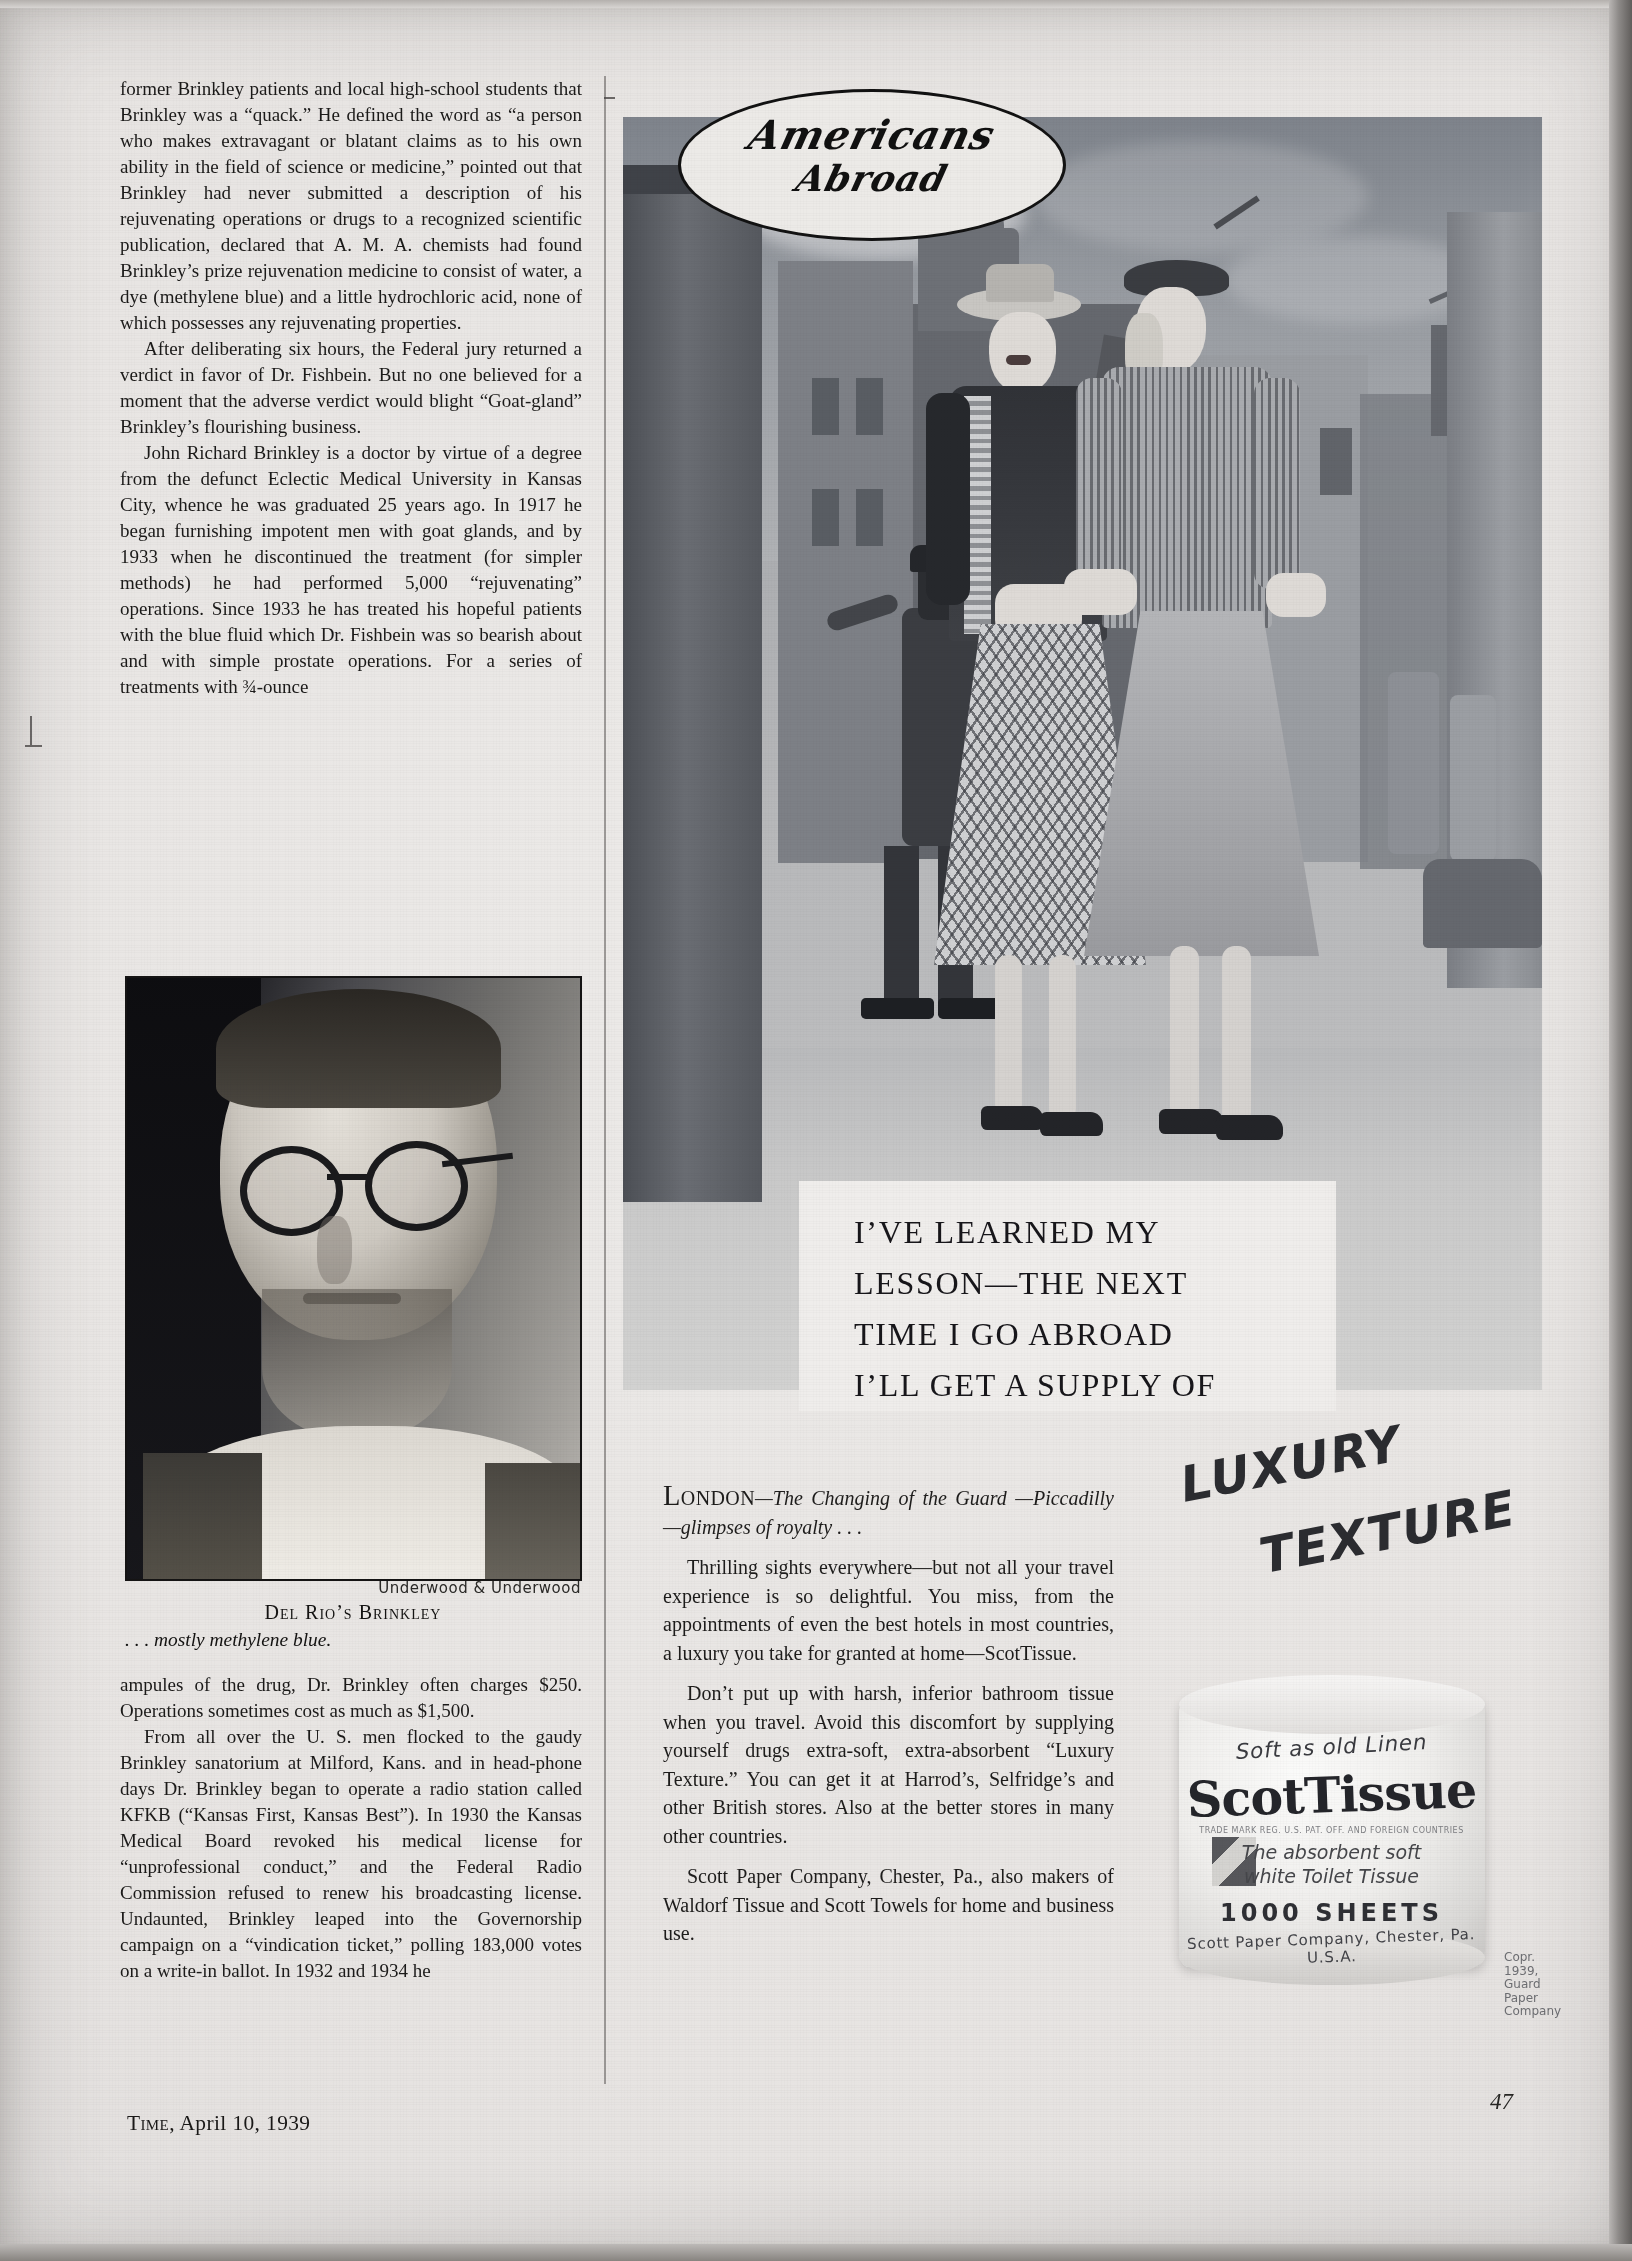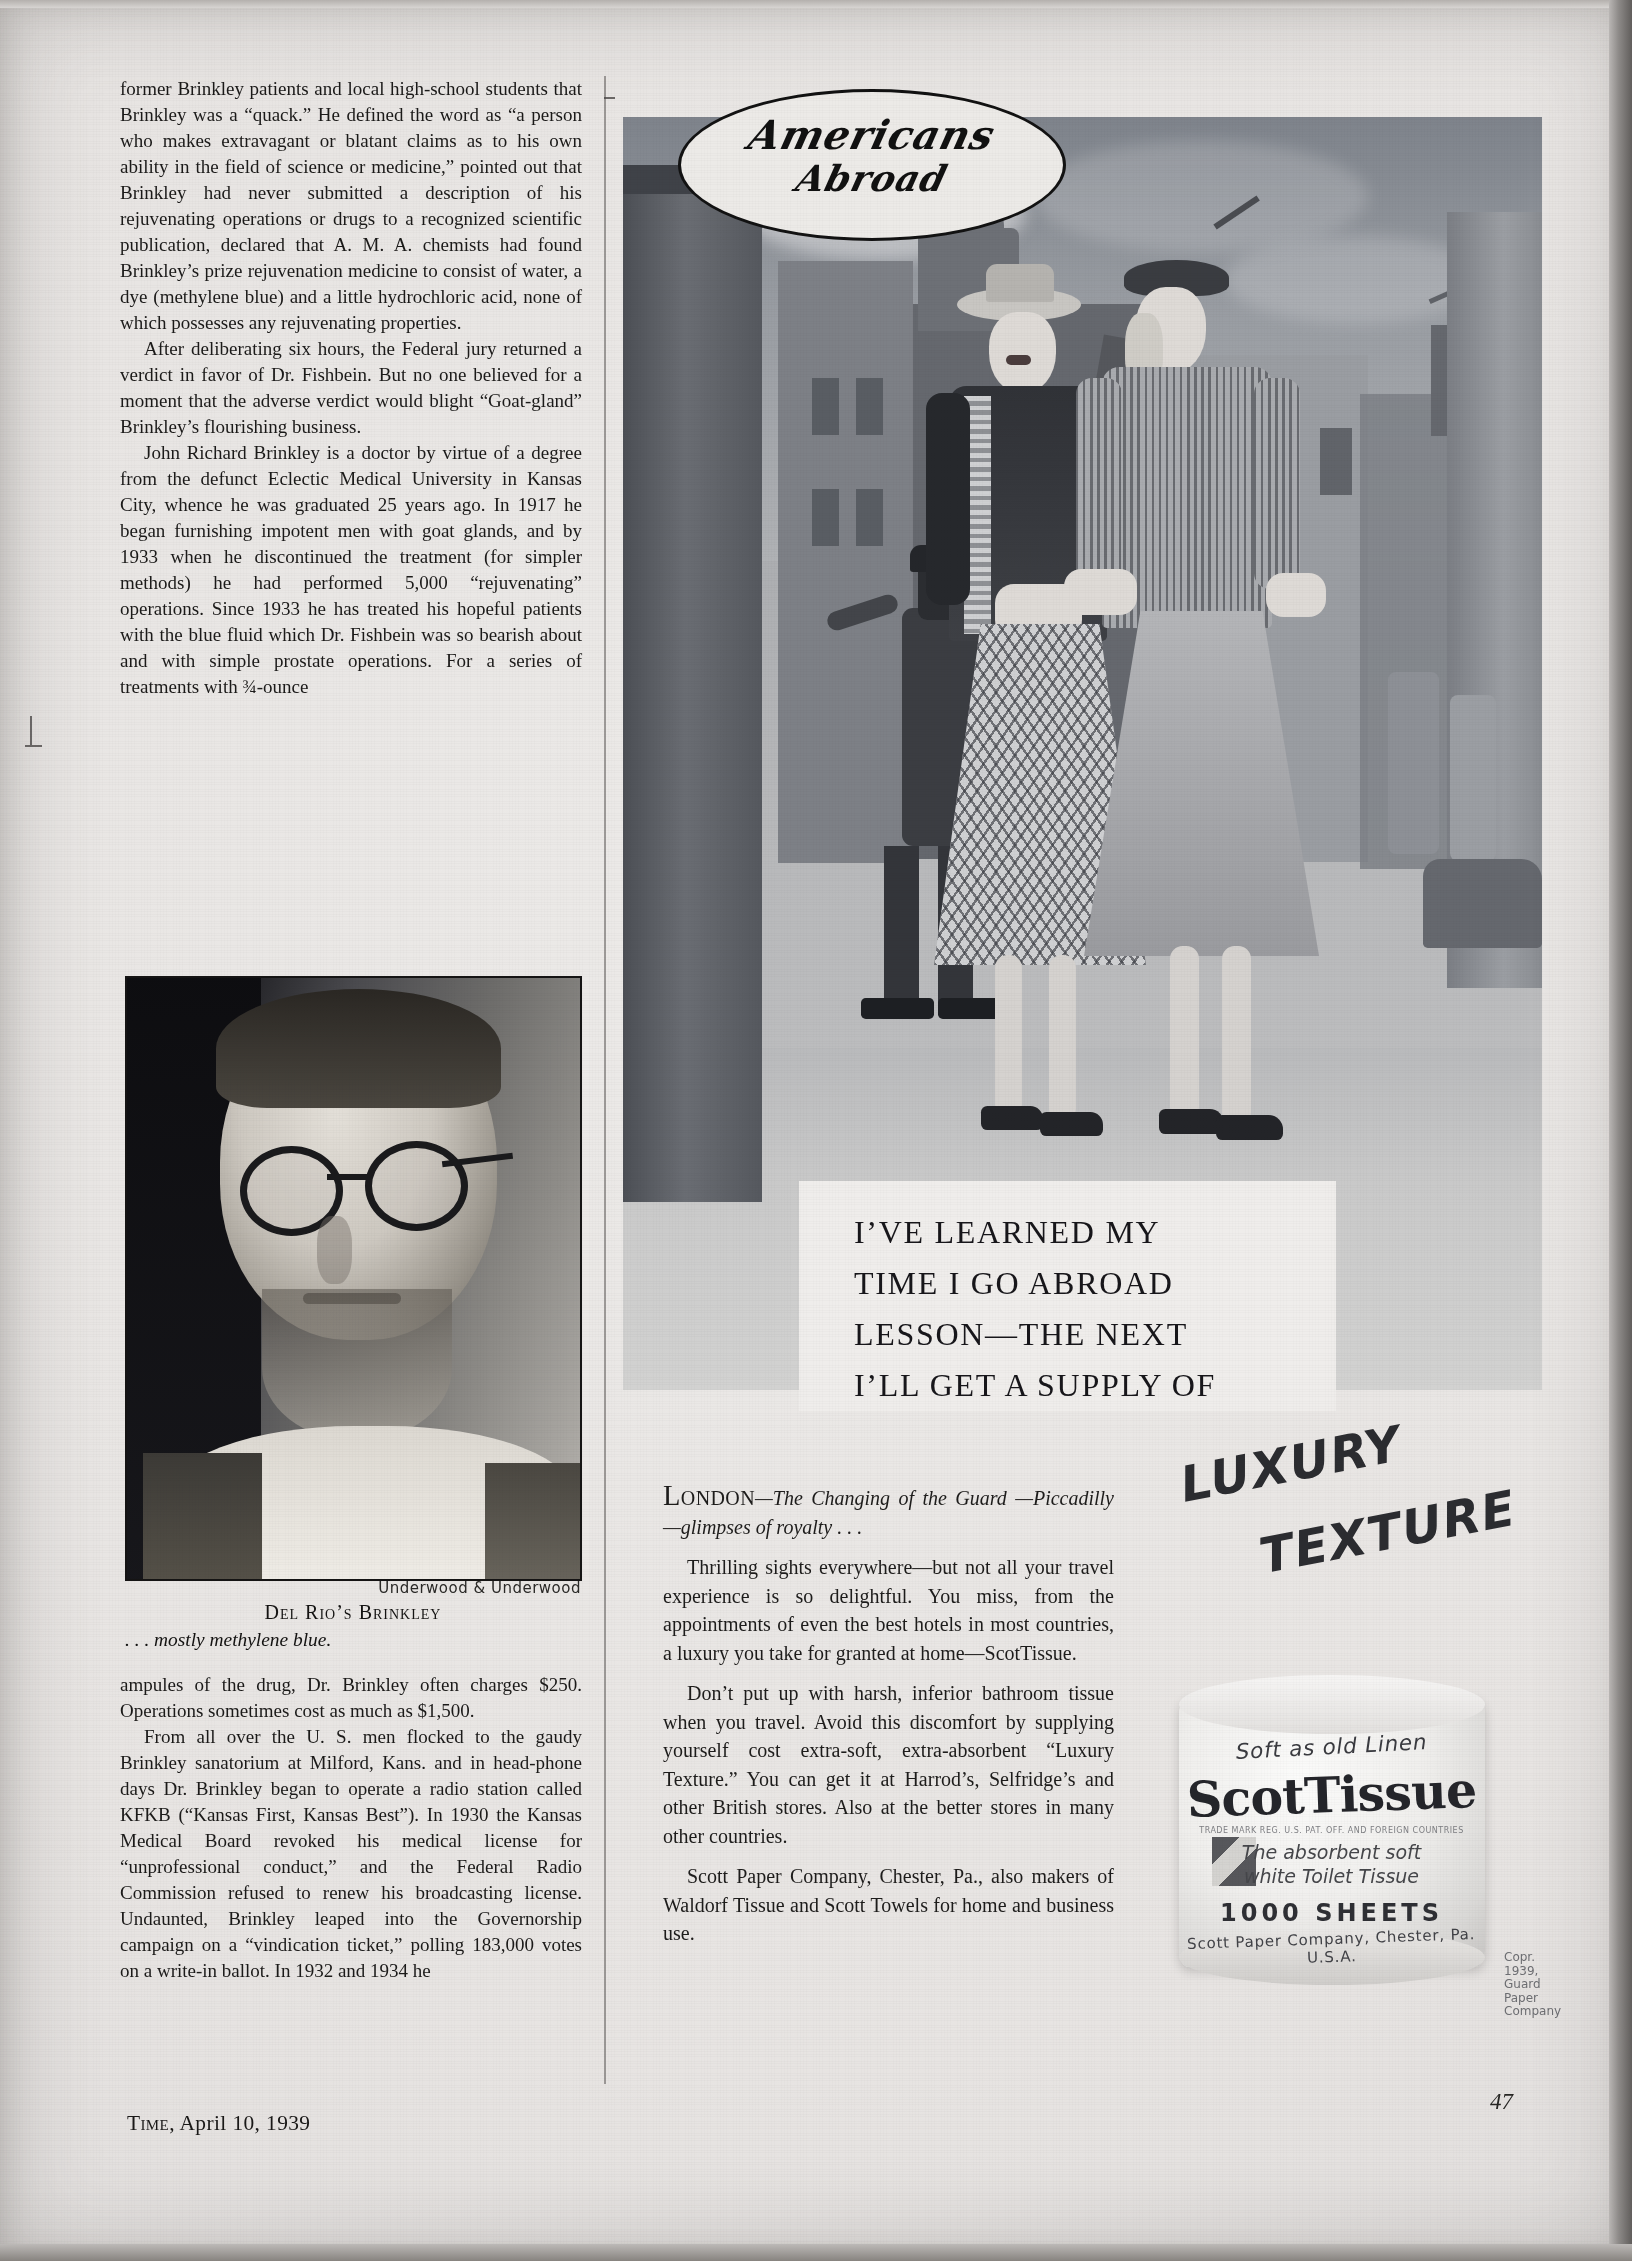--- a/index.html
+++ b/index.html
@@ -375,32 +375,32 @@
   </div>
 
   <div class="oval">
     <div class="oval-t1">Americans</div>
     <div class="oval-t2">Abroad</div>
   </div>
 
   <div class="hl-box"></div>
   <div class="hl">
     <div>I’VE LEARNED MY</div>
+    <div>LESSON—THE NEXT</div>
     <div>TIME I GO ABROAD</div>
-    <div>LESSON—THE NEXT</div>
     <div>I’LL GET A SUPPLY OF</div>
   </div>
 
   <div class="lux1">LUXURY</div>
   <div class="lux2">TEXTURE</div>
 
   <div class="ad-copy">
     <p class="lead"><span class="sc drop">London</span><em>—The Changing of the Guard —Piccadilly—glimpses of royalty . . .</em></p>
     <p>Thrilling sights everywhere—but not all your travel experience is so delightful. You miss, from the appointments of even the best hotels in most countries, a luxury you take for granted at home—ScotTissue.</p>
-    <p>Don’t put up with harsh, inferior bathroom tissue when you travel. Avoid this discomfort by supplying yourself cost extra-soft, extra-absorbent “Luxury Texture.” You can get it at Harrod’s, Selfridge’s and other British stores. Also at the better stores in many other countries.</p>
+    <p>Don’t put up with harsh, inferior bathroom tissue when you travel. Avoid this discomfort by supplying yourself drugs extra-soft, extra-absorbent “Luxury Texture.” You can get it at Harrod’s, Selfridge’s and other British stores. Also at the better stores in many other countries.</p>
     <p>Scott Paper Company, Chester, Pa., also makers of Waldorf Tissue and Scott Towels for home and business use.</p>
   </div>
 
   <div class="roll">
     <div class="roll-body"></div>
     <div class="roll-top"></div>
     <div class="roll-bot"></div>
     <div class="pk pk-soft">Soft as old Linen</div>
     <div class="pk pk-brand">ScotTissue</div>
     <div class="pk pk-fine">TRADE MARK REG. U.S. PAT. OFF. AND FOREIGN COUNTRIES</div>

